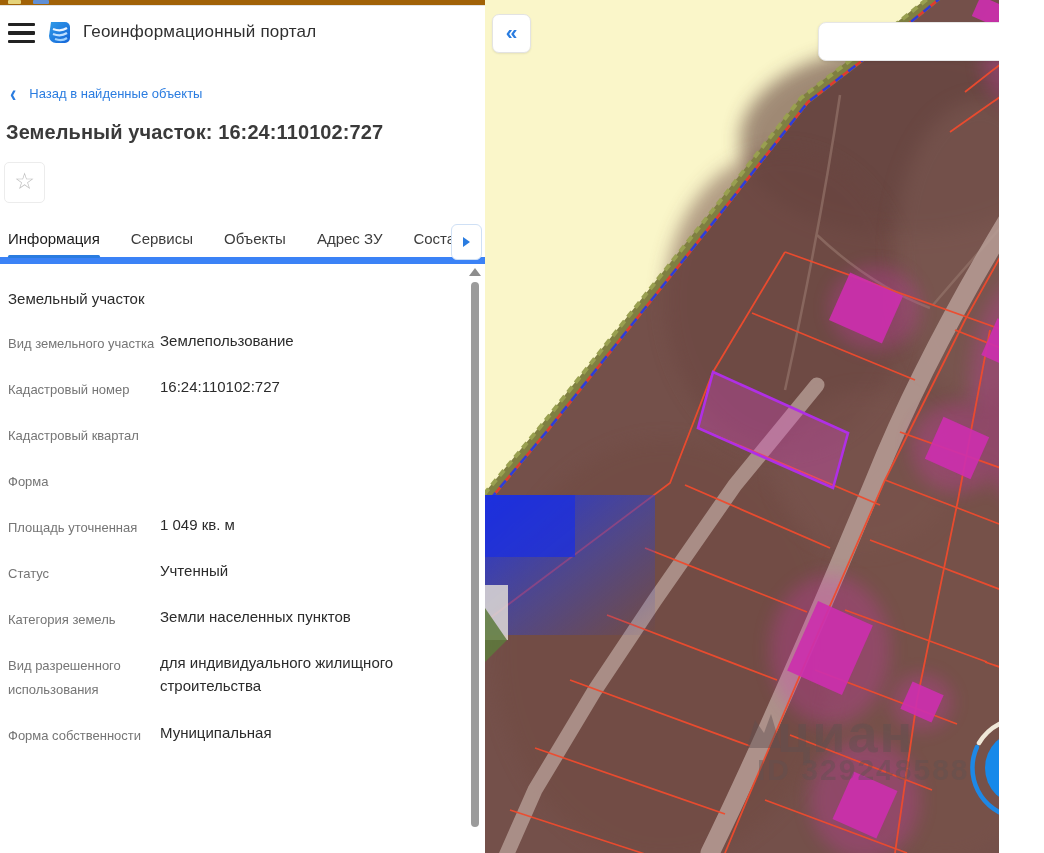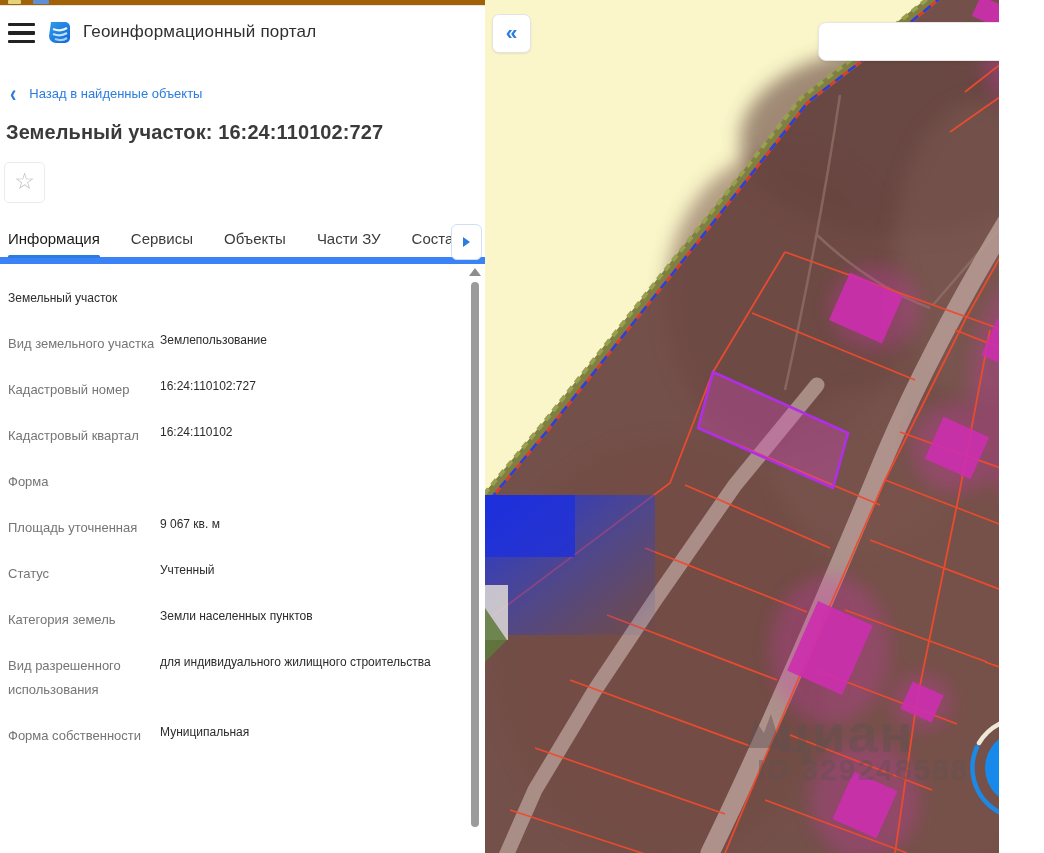--- a/index.html
+++ b/index.html
@@ -51,21 +51,21 @@
   .tab{position:relative;margin-right:31px;font-size:15px;color:#3c3c3c;padding-top:3px;cursor:pointer;white-space:nowrap}
   .tab.active{color:#1c1c1c}
   .tab.active::after{content:"";position:absolute;left:0;right:0;bottom:-1px;height:3px;background:var(--accent);border-radius:2px}
   .tabs-more{position:absolute;right:3px;top:218px;width:31px;height:36px;background:#fff;border:1px solid #cfe0f5;border-radius:6px;
              display:flex;align-items:center;justify-content:center;cursor:pointer}
   .tabs-more .tri{width:0;height:0;border-left:7px solid var(--accent);border-top:5px solid transparent;border-bottom:5px solid transparent}
 
   .info{position:absolute;left:0;top:259px;width:471px;height:588px;overflow:hidden;padding:12px 0 0 8px}
   .info-row{display:flex;align-items:flex-start;padding:10px 0 9px 0}
   .info-label{flex:0 0 152px;font-size:13px;line-height:24px;color:var(--label-gray);padding-top:3px}
-  .info-value{flex:1;font-size:12px;line-height:23px;color:var(--value-dark);padding-right:22px}
+  .info-value{flex:1;font-size:15px;line-height:23px;color:var(--value-dark);padding-right:22px}
 
   .scrollbar{position:absolute;right:3px;top:262px;width:14px;height:585px}
   .scroll-up{width:0;height:0;margin:0 auto;border-left:6px solid transparent;border-right:6px solid transparent;border-bottom:8px solid #8d8d8d;cursor:pointer}
   .scroll-thumb{position:absolute;left:3px;top:14px;width:8px;height:545px;background:#9b9b9b;border-radius:4px;cursor:pointer}
 
   
   .map{position:absolute;left:485px;top:0;width:559px;height:853px;overflow:hidden;background:var(--map-yellow)}
   .map svg{position:absolute;left:0;top:0}
 
   .collapse-btn{position:absolute;left:7px;top:14px;width:39px;height:39px;background:#fff;border:1px solid #e3e3e3;border-radius:7px;
@@ -116,49 +116,48 @@
     <div class="page-title">Земельный участок: 16:24:110102:727</div>
 
     <div class="fav-btn">
       <span class="star">☆</span>
     </div>
 
     <div class="tabs" id="tabs">
         <div class="tab active">Информация</div>
         <div class="tab">Сервисы</div>
         <div class="tab">Объекты</div>
-        <div class="tab">Части ЗУ</div>
+        <div class="tab">Адрес ЗУ</div>
         <div class="tab">Состав</div>
       </div>
     <div class="tabs-more">
       <span class="tri"></span>
     </div>
 
     <div class="info" id="info">
         <div class="info-row">
           <div class="info-value">Земельный участок</div>
         </div>
         <div class="info-row">
           <div class="info-label">Вид земельного участка</div>
           <div class="info-value">Землепользование</div>
         </div>
         <div class="info-row">
           <div class="info-label">Кадастровый номер</div>
           <div class="info-value">16:24:110102:727</div>
         </div>
         <div class="info-row">
           <div class="info-label">Кадастровый квартал</div>
-          <div class="info-value">16:24:110102</div>
         </div>
         <div class="info-row">
           <div class="info-label">Форма</div>
         </div>
         <div class="info-row">
           <div class="info-label">Площадь уточненная</div>
-          <div class="info-value">9 067 кв. м</div>
+          <div class="info-value">1 049 кв. м</div>
         </div>
         <div class="info-row">
           <div class="info-label">Статус</div>
           <div class="info-value">Учтенный</div>
         </div>
         <div class="info-row">
           <div class="info-label">Категория земель</div>
           <div class="info-value">Земли населенных пунктов</div>
         </div>
         <div class="info-row">

